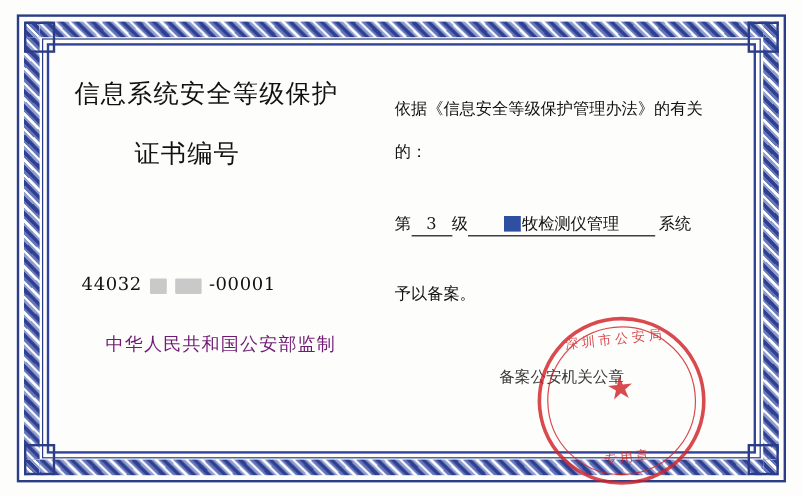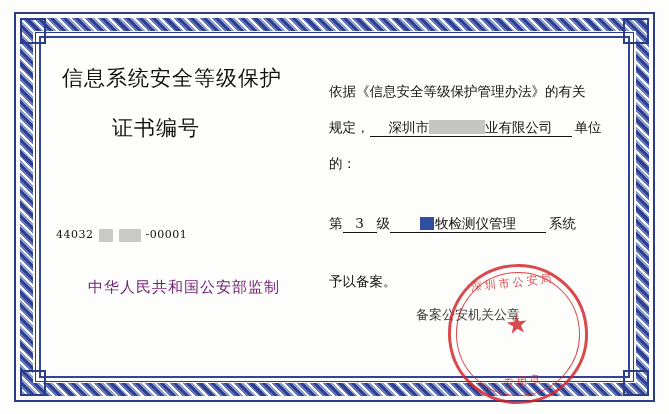--- a/index.html
+++ b/index.html
@@ -116,22 +116,22 @@
     top: 186px;
     display: flex;
     align-items: baseline;
     font-family: "DejaVu Serif", serif;
     font-size: 14px;
     color: #111;
     white-space: nowrap;
   }
   .cert-no-label { letter-spacing: 1px; }
   .cert-no-value {
-    margin-left: 0;
-    font-size: 11px;
+    margin-left: 12px;
+    font-size: 15px;
     letter-spacing: 0.5px;
   }
   .redact {
     display: inline-block;
     background: #c9c9c9;
     vertical-align: middle;
     border-radius: 1px;
   }
   .redact.small { width: 14px; height: 13px; margin: 0 1px; }
   .redact.med { width: 22px; height: 13px; margin: 0 1px; }
@@ -292,27 +292,20 @@
     </div>
 
     <div class="issuer">中华人民共和国公安部监制</div>
 
     <div class="right-col">
 
       <div class="para-row r1">
         <span>依据《信息安全等级保护管理办法》的有关</span>
       </div>
 
-      <div class="para-row r2">
-        <span>规定，</span>
-        <span class="fill company">
-          <span>深圳市</span><span class="redbox w56"></span><span>业有限公司</span>
-        </span>
-        <span class="gap-s">单位</span>
-      </div>
 
       <div class="para-row r3">
         <span>的：</span>
       </div>
 
       <div class="para-row r4">
         <span>第</span>
         <span class="fill grade">3</span>
         <span>级</span>
         <span class="fill sysname">

